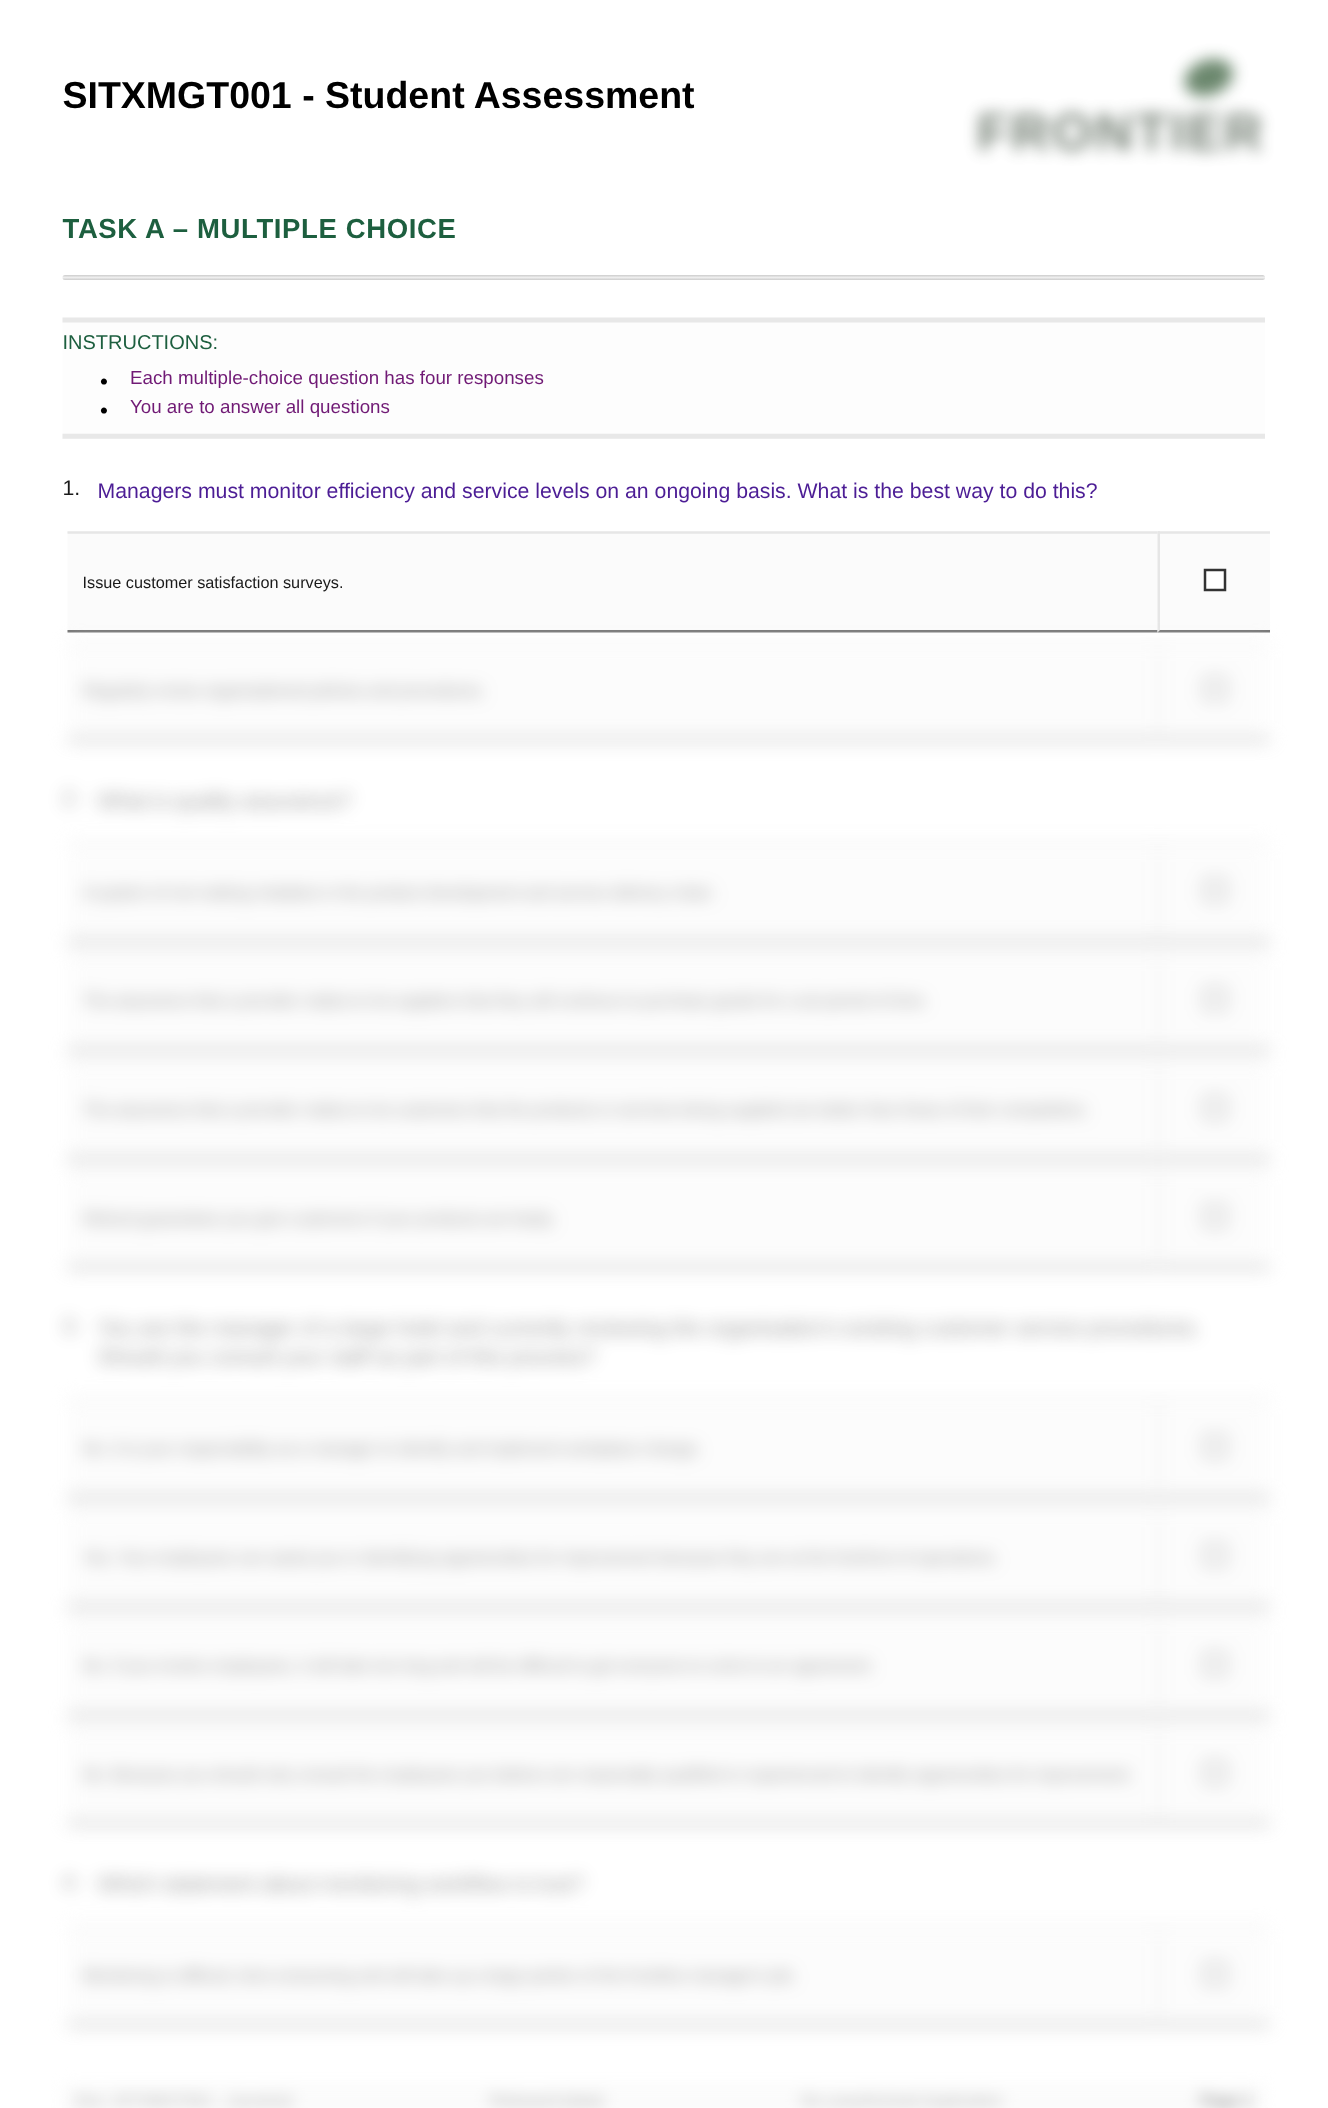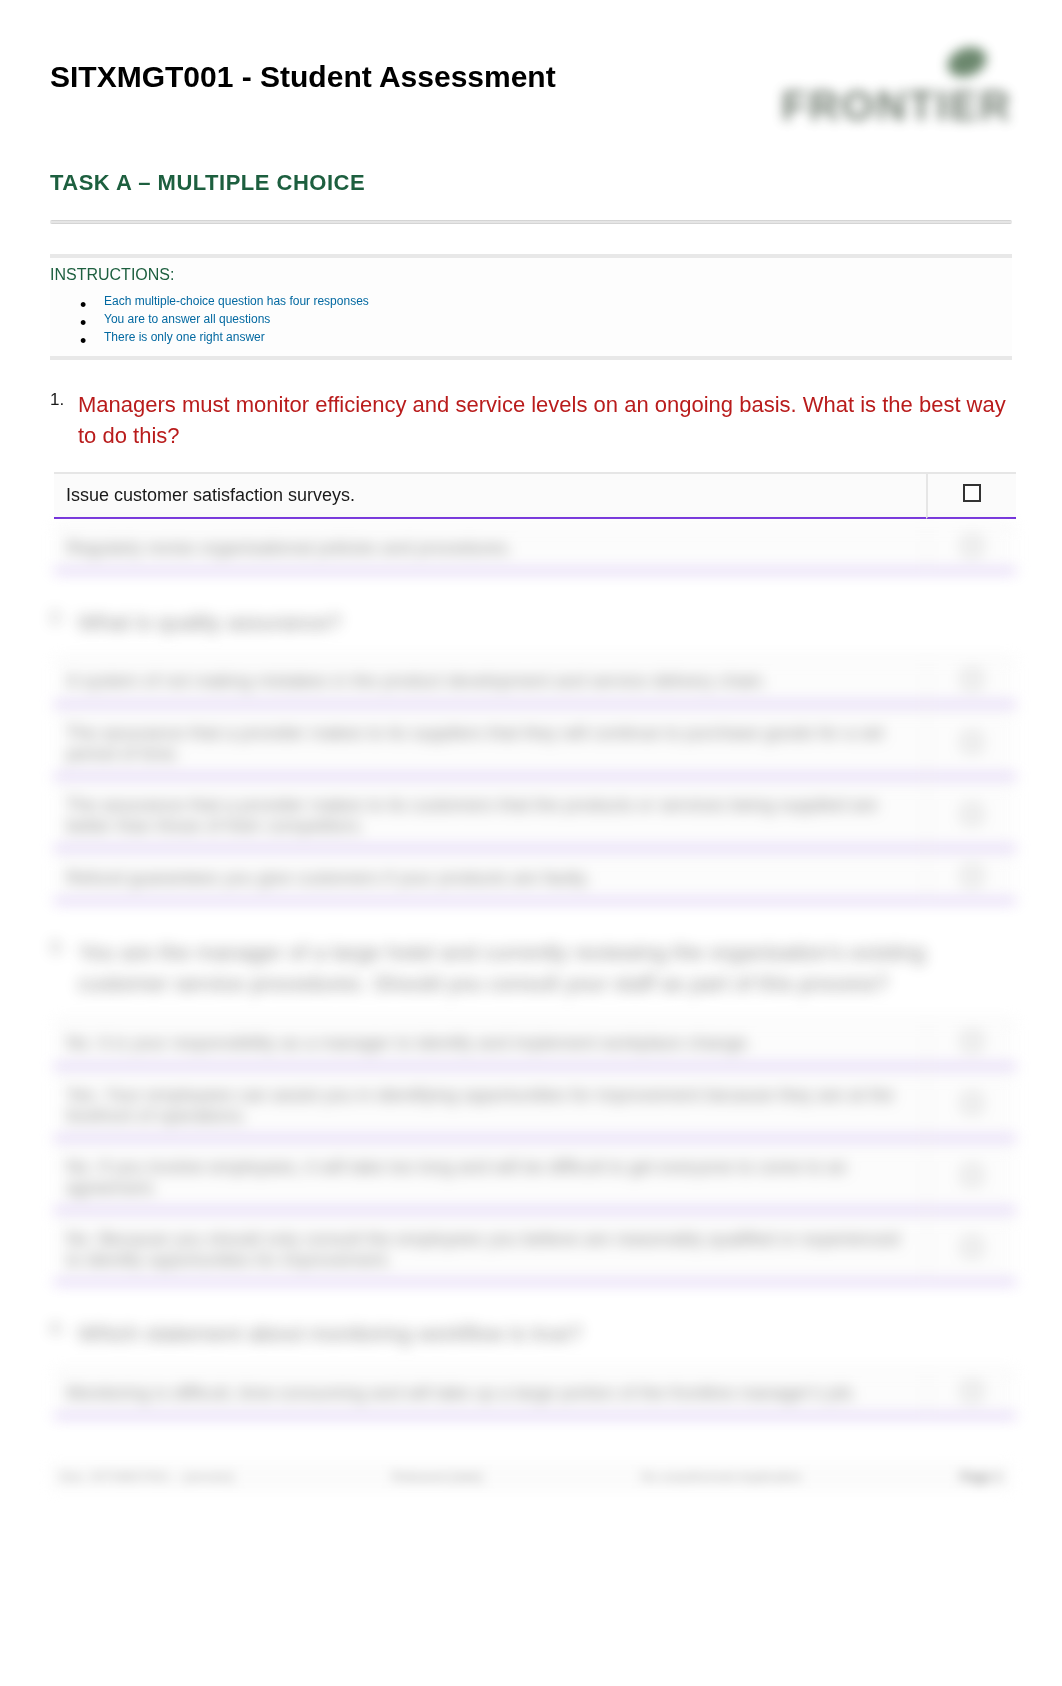--- a/index.html
+++ b/index.html
@@ -69,58 +69,58 @@
       color: #1d5f3f;
       font-size: 16px;
       font-weight: 500;
       margin-bottom: 8px;
     }
     .instructions-list {
       list-style: none;
       padding-left: 30px;
     }
     .instructions-list li {
-      color: #0369a1;
-      font-size: 12px;
+      color: #701a75;
+      font-size: 15px;
       line-height: 1.5;
       position: relative;
       padding-left: 24px;
     }
     .instructions-list li::before {
       content: "•";
       color: #000;
       position: absolute;
       left: 0;
       font-size: 18px;
     }
     .question-block { margin-top: 30px; margin-bottom: 20px; }
     .question-row { display: flex; margin-bottom: 14px; }
     .q-num {
       width: 28px;
       flex-shrink: 0;
       font-size: 17px;
       color: #1a1a1a;
     }
     .q-text {
-      font-size: 22px;
-      color: #b91c1c;
+      font-size: 17px;
+      color: #4c1d95;
       line-height: 1.4;
     }
     .answers-table {
       width: 100%;
       border-collapse: separate;
       border-spacing: 0 6px;
       margin-left: 4px;
     }
     .answer-row td {
       background: #fbfbfb;
       border-top: 2px solid #e6e6e6;
-      border-bottom: 2px solid #6d28d9;
-      padding: 10px 12px;
-      font-size: 18px;
+      border-bottom: 2px solid #737373;
+      padding: 28px 12px;
+      font-size: 13px;
       color: #1a1a1a;
       vertical-align: middle;
     }
     .answer-row td.answer-text { width: auto; }
     .answer-row td.checkbox-cell {
       width: 90px;
       text-align: center;
       border-left: 2px solid #e6e6e6;
     }
     .cb {
@@ -175,21 +175,20 @@
 </div>
 
 <div class="task-header">TASK A – MULTIPLE CHOICE</div>
 <div class="divider-thick"></div>
 
 <div class="instructions-block">
   <div class="instructions-title">INSTRUCTIONS:</div>
   <ul class="instructions-list">
     <li>Each multiple-choice question has four responses</li>
     <li>You are to answer all questions</li>
-    <li>There is only one right answer</li>
   </ul>
 </div>
 
 <div class="question-block">
   <div class="question-row">
     <div class="q-num">1.</div>
     <div class="q-text">Managers must monitor efficiency and service levels on an ongoing basis. What is the best way to do this?</div>
   </div>
   <table class="answers-table">
     <tbody>

